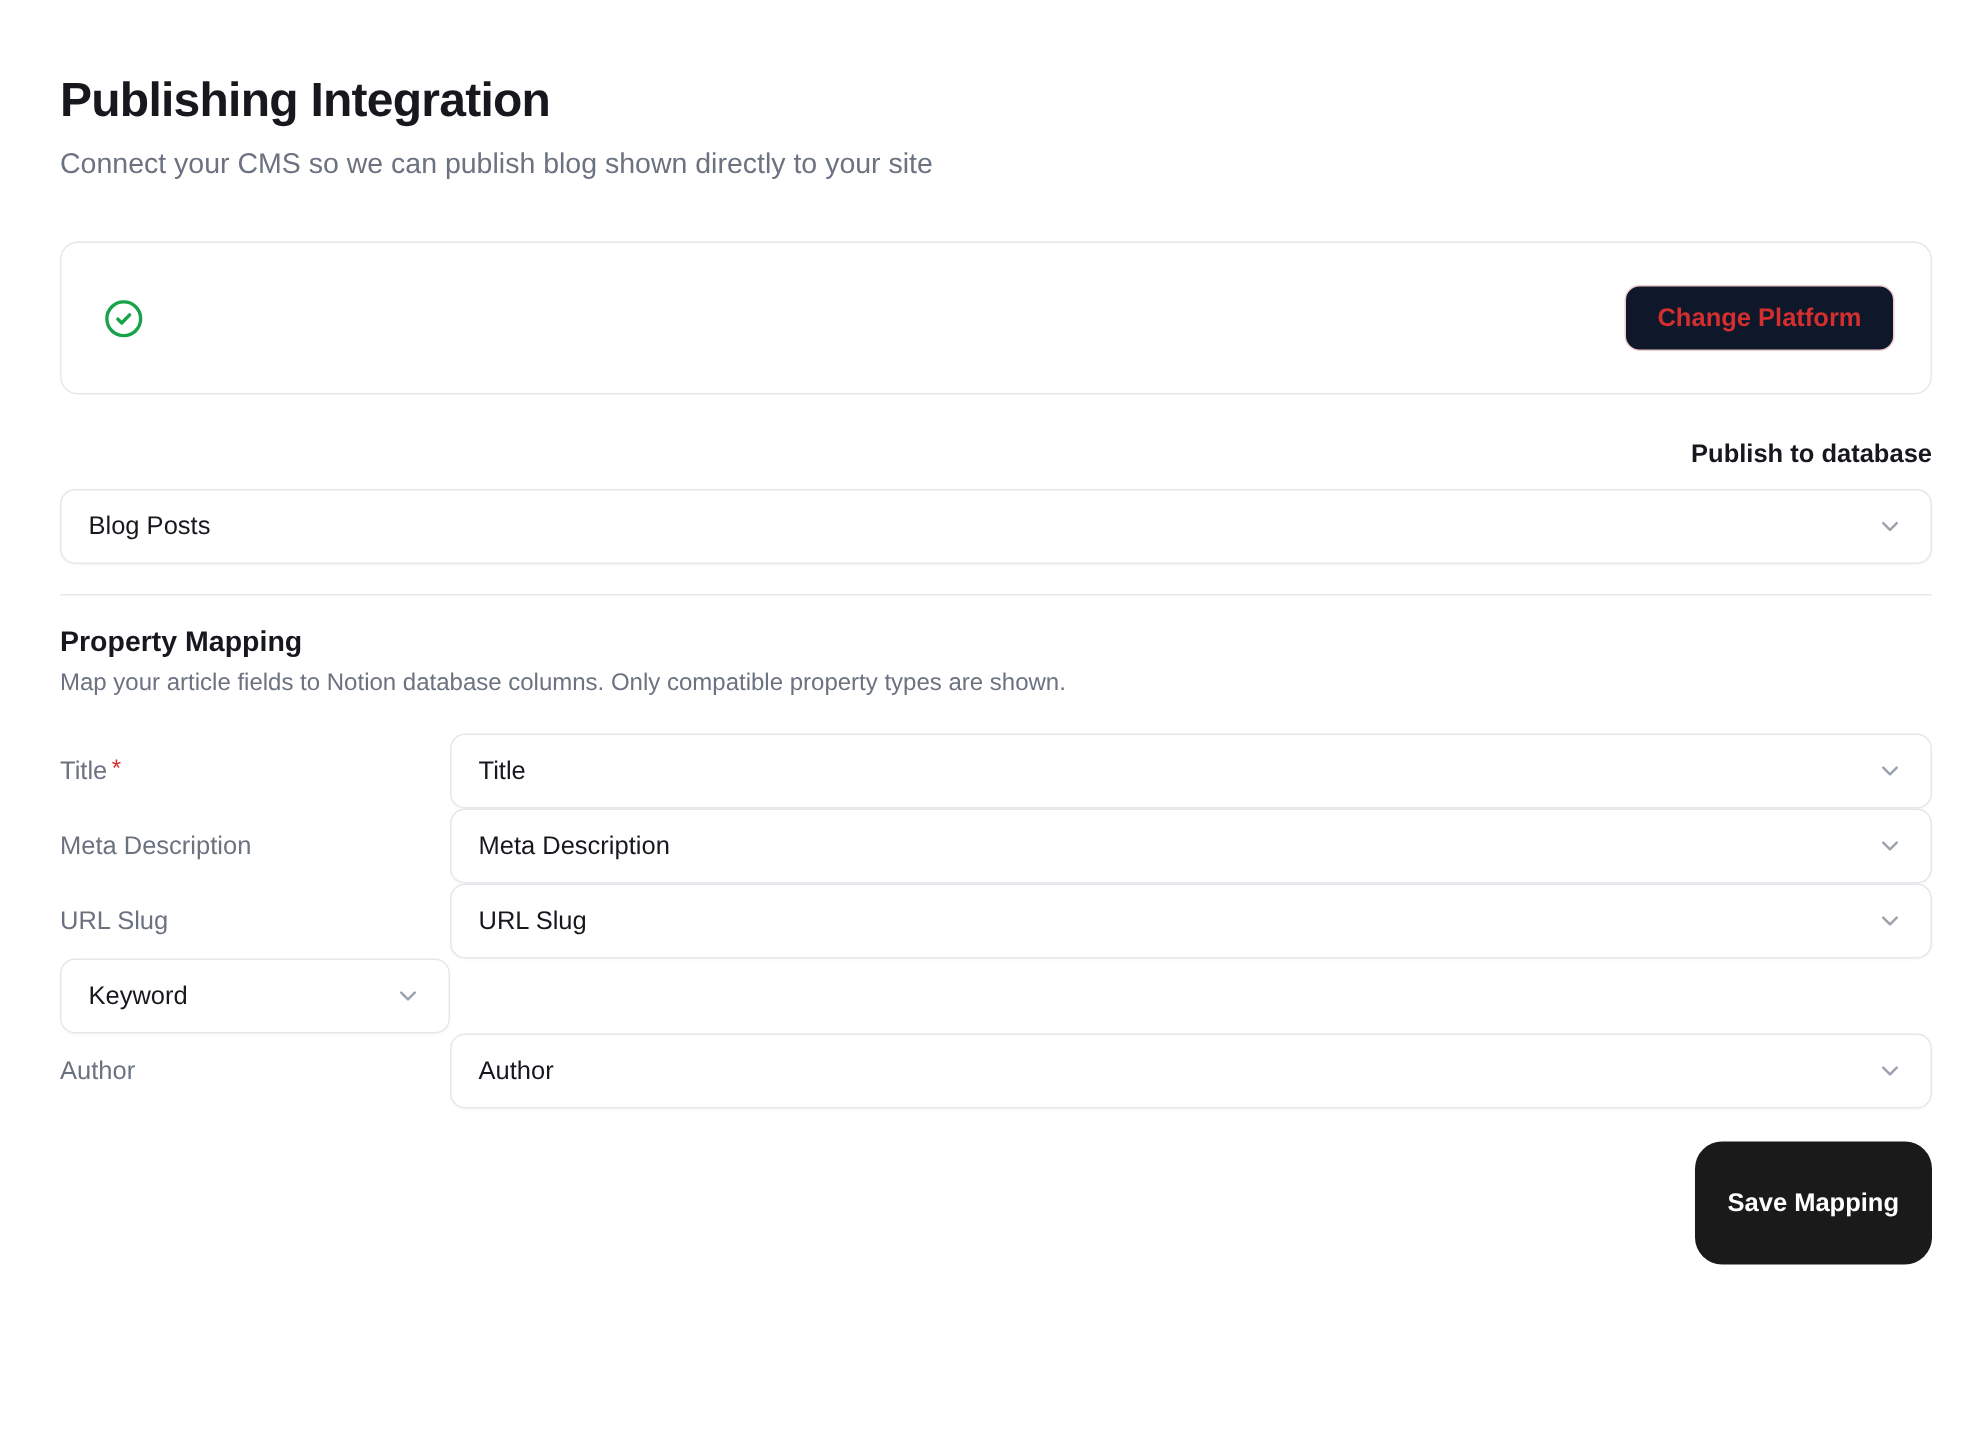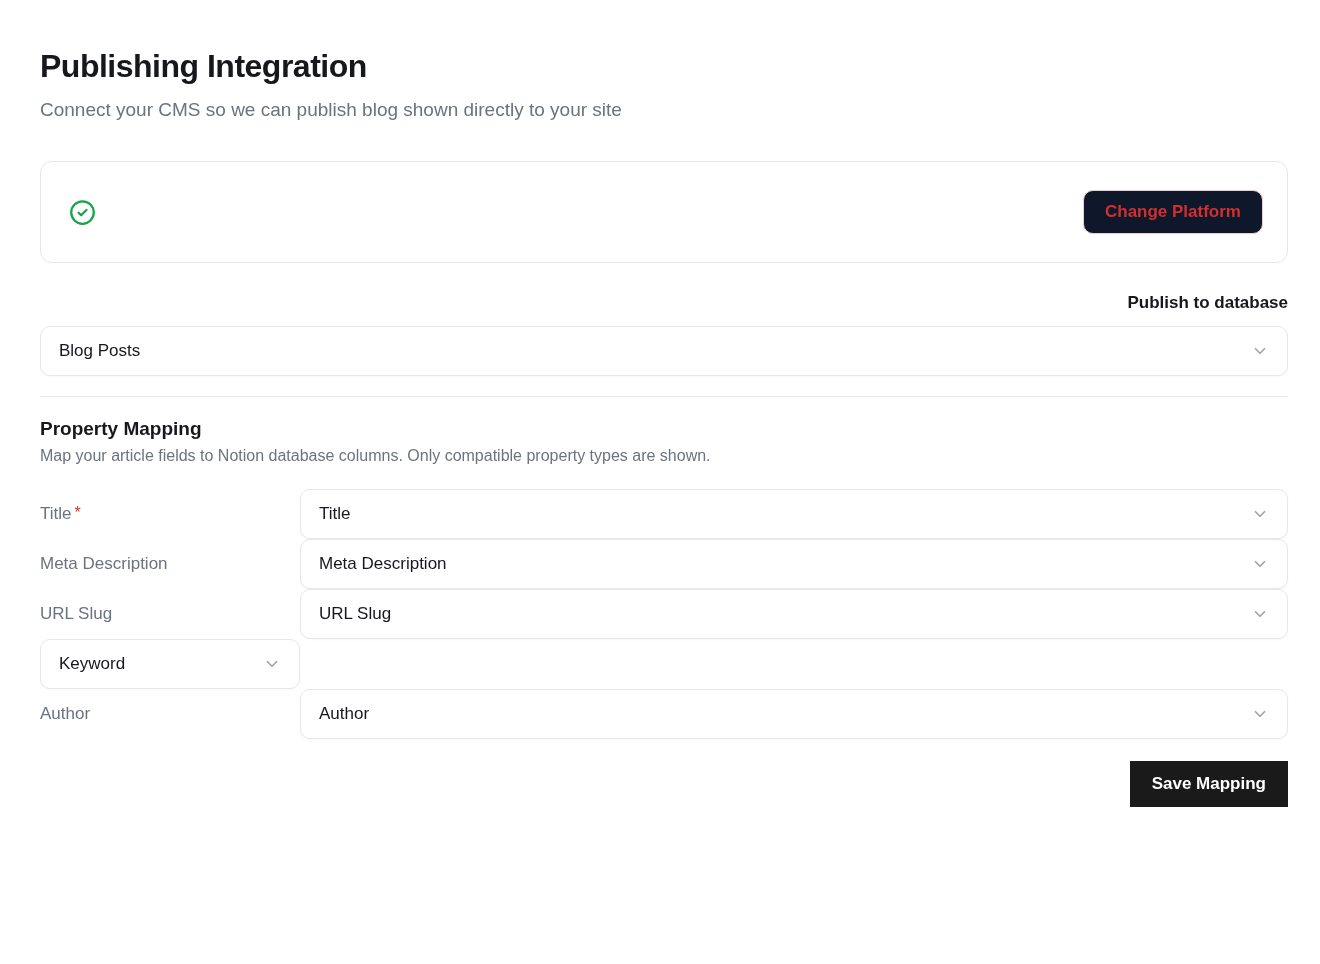--- a/index.html
+++ b/index.html
@@ -141,26 +141,26 @@
     margin-top:0;
   }
   .save-row{
     margin-top:22px;
     display:flex;
     justify-content:flex-end;
   }
   .save-btn{
     background:var(--btn-black);
     border:none;
-    border-radius:0;
+    border-radius:18px;
     color:#ffffff;
     font-family:inherit;
     font-size:17px;
     font-weight:700;
-    padding:13px 22px;
+    padding:31px 22px;
     cursor:pointer;
   }
 </style>
 </head>
 <body>
 
 <div class="container">
 
   <h1 class="page-title">Publishing Integration</h1>
   <p class="page-subtitle">Connect your CMS so we can publish blog shown directly to your site</p>

